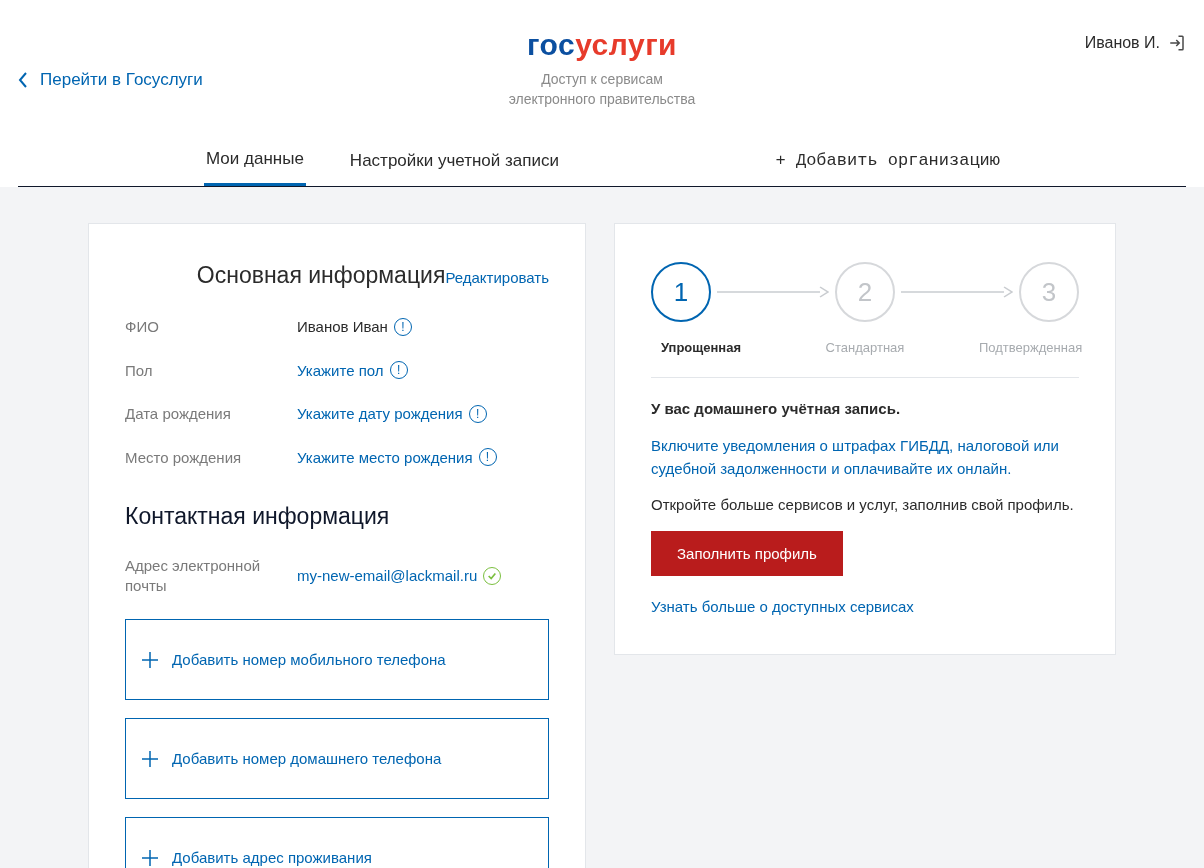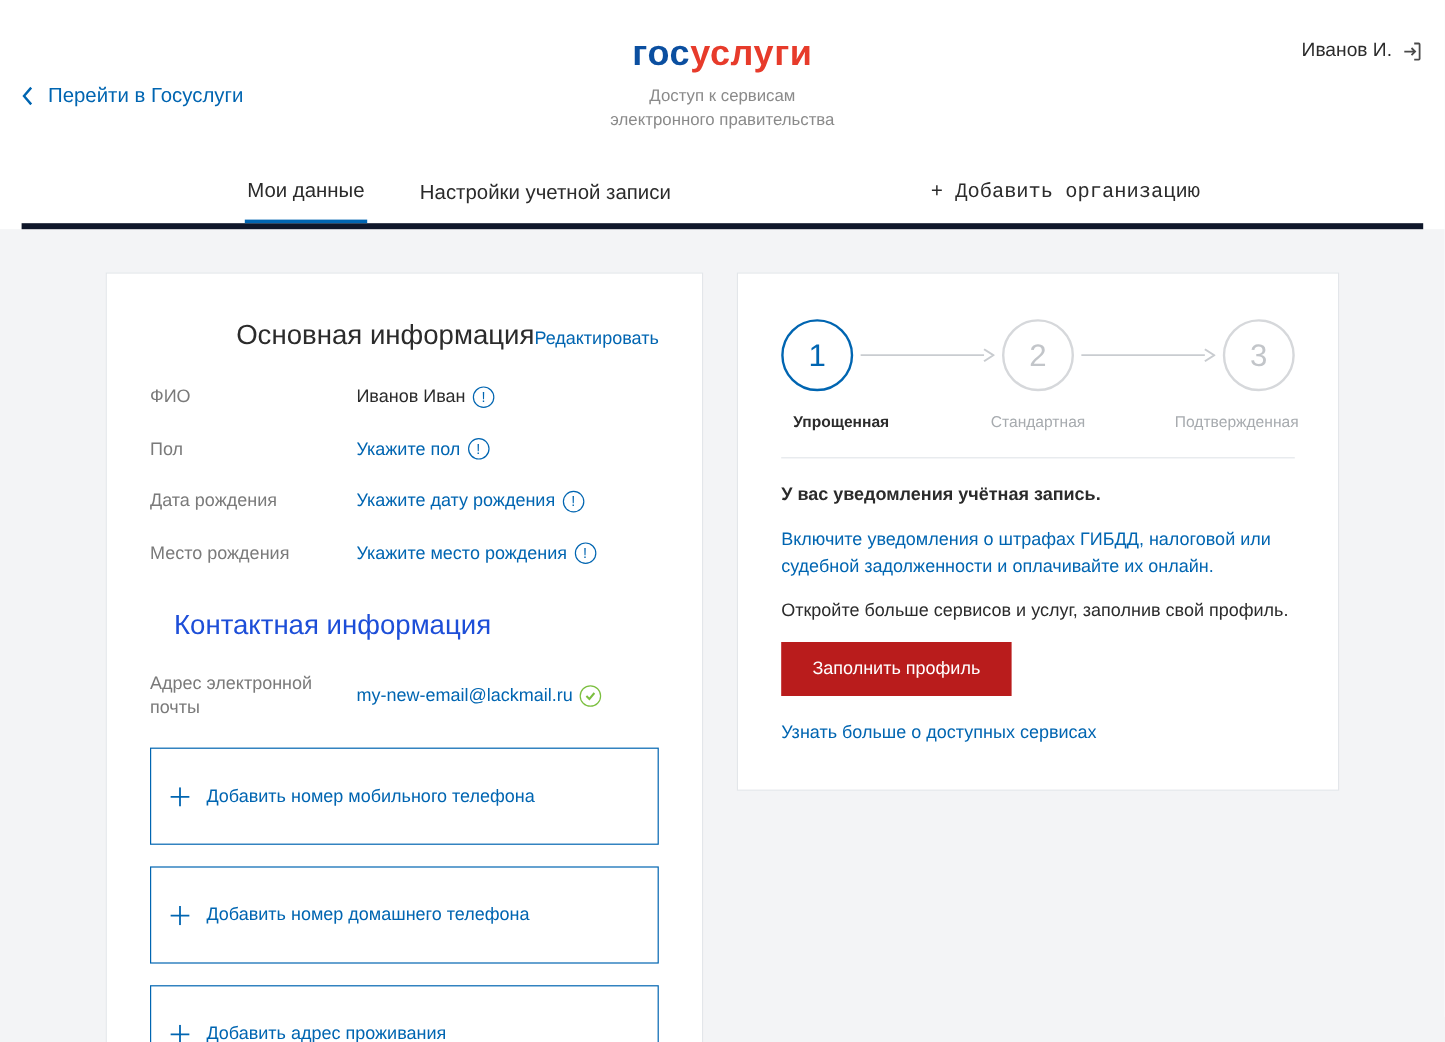--- a/index.html
+++ b/index.html
@@ -11,21 +11,21 @@
   .back-link svg { width: 10px; height: 16px; }
   .user-block { position: absolute; right: 18px; top: 34px; display: inline-flex; align-items: center; gap: 8px; color: #2b2b2b; font-size: 16px; }
   .user-block svg { width: 18px; height: 18px; color: #4a4a4a; }
 
   .logo-wrap { text-align: center; }
   .logo { font-size: 30px; font-weight: 700; letter-spacing: .5px; display: inline-block; }
   .logo .blue { color: #0b4fa0; }
   .logo .red { color: #e73b2b; }
   .logo-sub { color: #8a8a8a; font-size: 14px; line-height: 1.4; margin-top: 8px; }
 
-  .tabs { display: flex; align-items: center; border-bottom: 5px solid #0f172a; margin-top: 28px; padding: 0 186px; }
+  .tabs { display: flex; align-items: center; border-bottom: 1px solid #0f172a; margin-top: 28px; padding: 0 186px; }
   .tab { padding: 12px 2px 14px 2px; font-size: 17px; color: #2b2b2b; margin-right: 42px; cursor: pointer; }
   .tab.active { border-bottom: 3px solid #0065b1; font-weight: 400; color: #2b2b2b; }
   .tab-right { margin-left: auto; color: #2b2b2b; font-size: 17px; padding: 12px 0 14px 0; cursor: pointer; font-family: Liberation Mono, monospace; }
 
   .content { background: #f3f4f6; padding: 36px 88px 40px 88px; display: flex; gap: 28px; align-items: flex-start; }
   .card { background: #fff; border: 1px solid #e3e6ea; }
   .card-left { flex: 0 0 498px; padding: 38px 36px 38px 36px; }
   .card-right { flex: 1; padding: 38px 36px 38px 36px; }
 
   .section-head { display: flex; align-items: baseline; justify-content: flex-end; margin-bottom: 28px; }
@@ -36,21 +36,21 @@
   .row-label { width: 172px; color: #7a7a7a; line-height: 1.3; }
   .row-value { display: inline-flex; align-items: center; gap: 6px; }
   .row-value .txt-static { color: #2b2b2b; }
   .row-value .txt-link { color: #0065b1; }
 
   .badge { width: 18px; height: 18px; border-radius: 50%; display: inline-flex; align-items: center; justify-content: center; font-size: 12px; }
   .badge-warn { border: 1.5px solid #0065b1; color: #0065b1; }
   .badge-ok { border: 1.5px solid #7bbf3f; color: #7bbf3f; }
   .badge svg { width: 10px; height: 10px; }
 
-  .subsection-title { font-size: 23px; font-weight: 300; color: #1d4ed8; margin-top: 36px; margin-bottom: 26px; margin-left: 20px; }
+  .subsection-title { font-size: 23px; font-weight: 300; color: #0f172a; margin-top: 36px; margin-bottom: 26px; }
 
   .add-btn { display: flex; align-items: center; gap: 14px; border: 1px solid #0065b1; color: #0065b1; padding: 31px 16px; font-size: 15px; cursor: pointer; margin-bottom: 18px; background: #fff; }
   .add-btn .plus { width: 16px; height: 16px; }
 
   .steps { display: flex; align-items: center; justify-content: space-between; margin-bottom: 18px; }
   .step { display: flex; flex-direction: column; align-items: center; flex: 0 0 auto; }
   .step-circle { width: 60px; height: 60px; border-radius: 50%; display: flex; align-items: center; justify-content: center; font-size: 26px; }
   .step-circle.active { border: 2px solid #0065b1; color: #0065b1; }
   .step-circle.inactive { border: 2px solid #d6d8db; color: #c2c5c9; }
   .step-connector { flex: 1; display: flex; align-items: center; padding: 0 6px; height: 60px; }
@@ -202,21 +202,21 @@
       </div>
     </div>
     <div class="step-labels">
       <div class="sl active">Упрощенная</div>
       <div class="sl inactive">Стандартная</div>
       <div class="sl inactive">Подтвержденная</div>
     </div>
 
     <div class="right-sep"></div>
 
-    <div class="right-title">У вас уведомления учётная запись.</div>
+    <div class="right-title">У вас домашнего учётная запись.</div>
     <div class="right-text">
       <a>Включите уведомления о штрафах ГИБДД, налоговой или судебной задолженности и оплачивайте их онлайн.</a>
     </div>
     <div class="right-text">Откройте больше сервисов и услуг, заполнив свой профиль.</div>
 
     <button class="btn-primary">Заполнить профиль</button>
     <div>
       <a class="more-link">Узнать больше о доступных сервисах</a>
     </div>
   </div>

